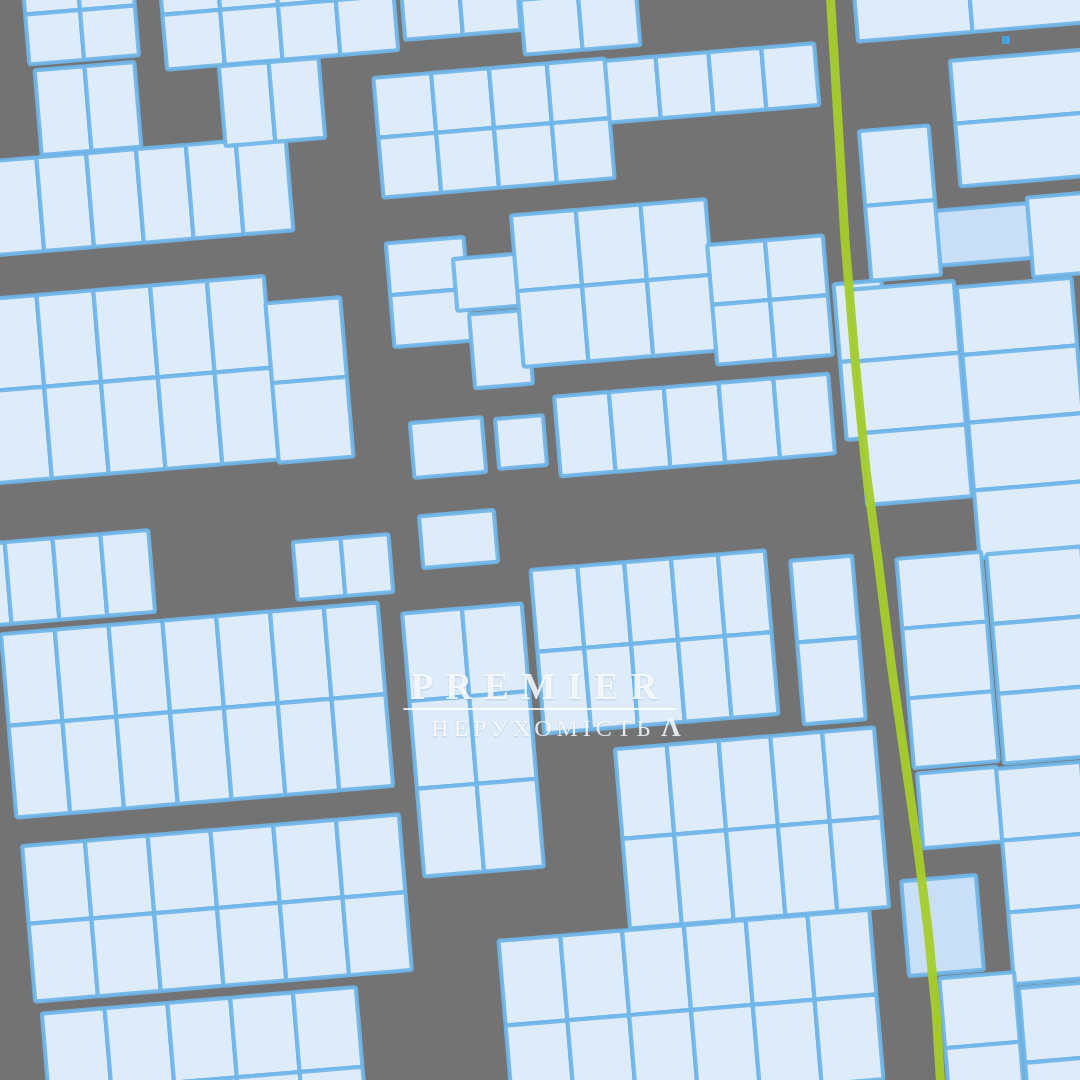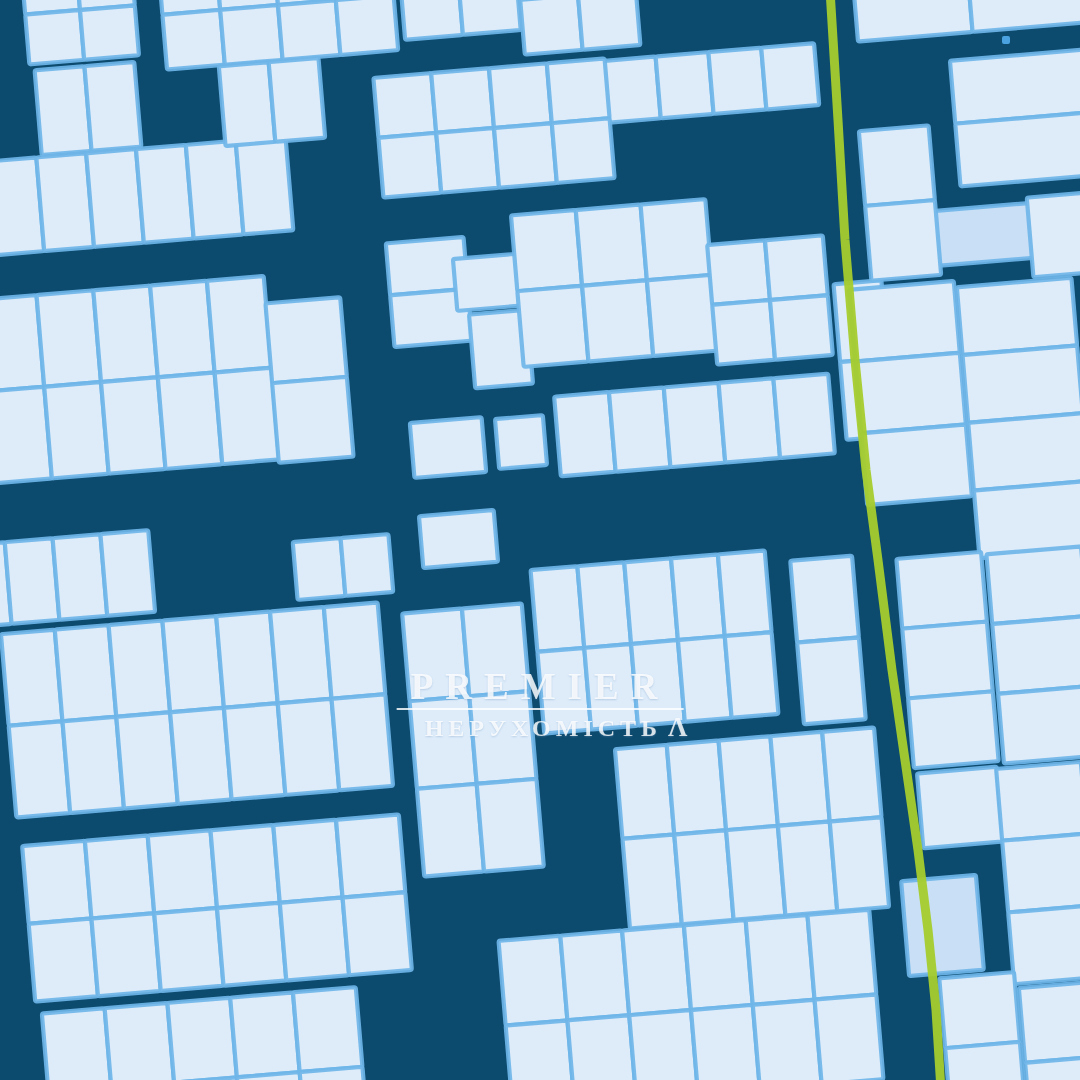--- a/index.html
+++ b/index.html
@@ -1,20 +1,20 @@
 <!DOCTYPE html>
 <html><head>
 <meta charset="utf-8">
 <style>
   html,body{margin:0;padding:0;background:#ffffff;}
   .viewport{
     position:relative;
     width:1080px;height:1080px;
     overflow:hidden;
-    background:#0c4a6e;
+    background:#737373;
     font-family:"Liberation Sans",sans-serif;
   }
   #map-svg{
     position:absolute;left:0;top:0;
     filter:blur(0.7px);
   }
   .watermark{
     position:absolute;
     left:50%;top:668px;
     transform:translateX(-50%);
@@ -34,21 +34,21 @@
   }
   .wm-rule{
     display:block;
     height:2px;
     margin:3px 4px 2px 4px;
     background:rgba(255,255,255,0.82);
   }
   .wm-line2{
     display:inline-block;
     font-size:24px;
-    font-weight:bold;
+    font-weight:normal;
     letter-spacing:5px;
     line-height:1.1;
     margin-left:32px;
   }
   .wm-logo{
     display:inline-block;
     font-size:27px;
     font-weight:bold;
     margin-left:6px;
     letter-spacing:0;

